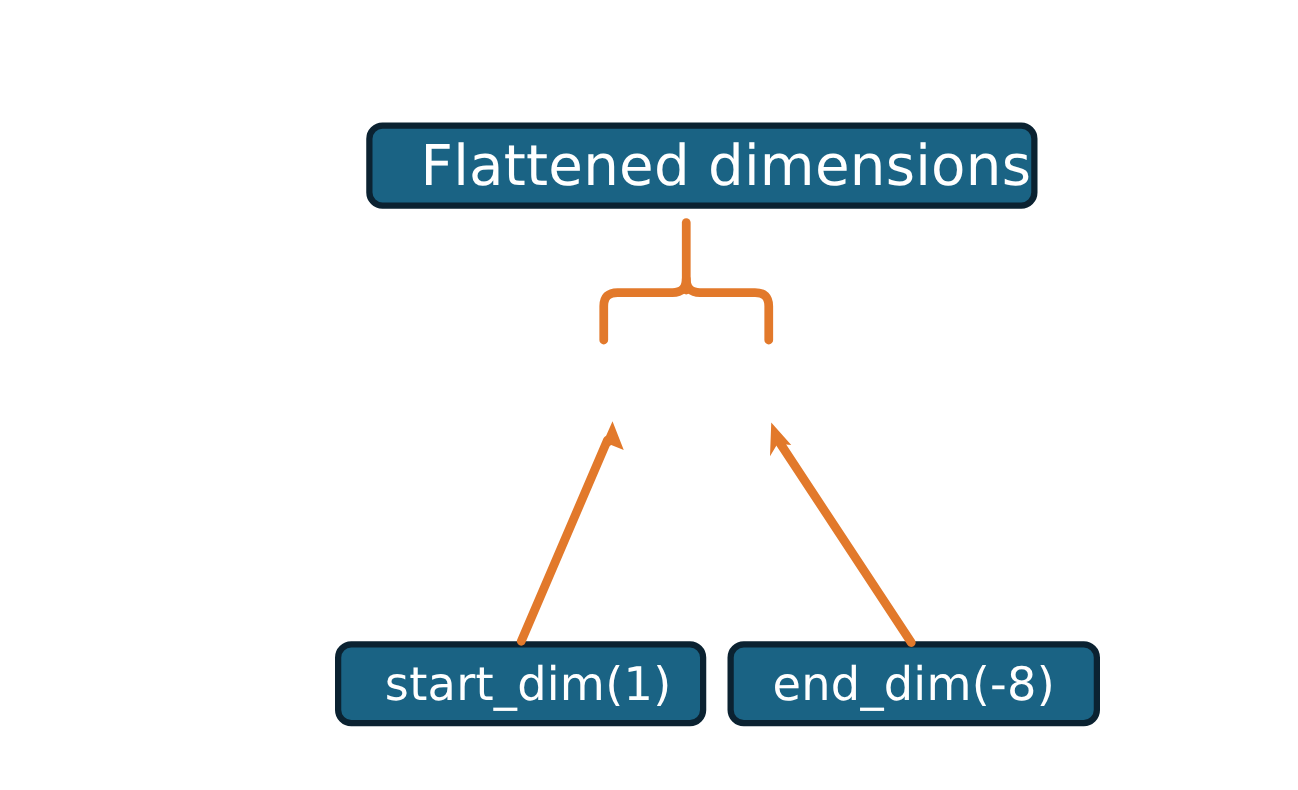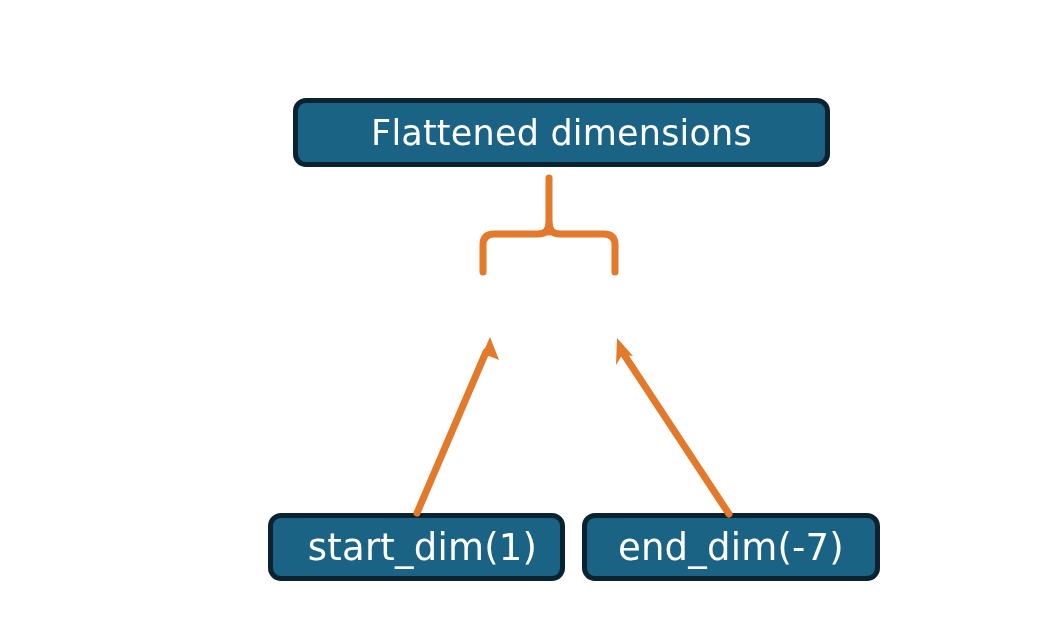--- a/index.html
+++ b/index.html
@@ -32,21 +32,22 @@
     white-space: nowrap;
     user-select: none;
   }
   
   #node-flattened {
     left: 293px;
     top: 98px;
     width: 537px;
     height: 69px;
     border-radius: 13px;
-    font-size: 35px;
+    font-size: 45px;
+    justify-content: flex-end;
   }
   
   #node-tuple {
     left: 178px;
     top: 216px;
     width: 698px;
     height: 158px;
     border-radius: 22px;
     border-width: 6px;
     font-size: 0px; 
@@ -93,21 +94,21 @@
   <div class="node" id="node-flattened">
     <span>Flattened dimensions</span>
   </div>
 
 
   <div class="node" id="node-start-dim">
     <span>start_dim(1)</span>
   </div>
 
   <div class="node" id="node-end-dim">
-    <span>end_dim(-7)</span>
+    <span>end_dim(-8)</span>
   </div>
 
   <svg id="overlay" class="brace-layer" width="1038" height="632" viewBox="0 0 1038 632">
 
     <path d="M 483 272
              L 483 245
              Q 483 234 494 234
              L 538 234
              Q 549 234 549 223
              Q 549 234 560 234

